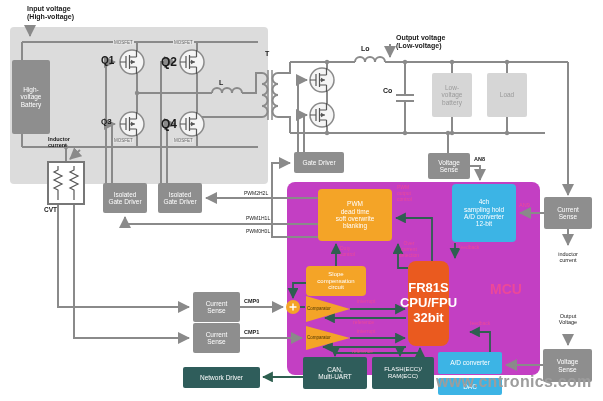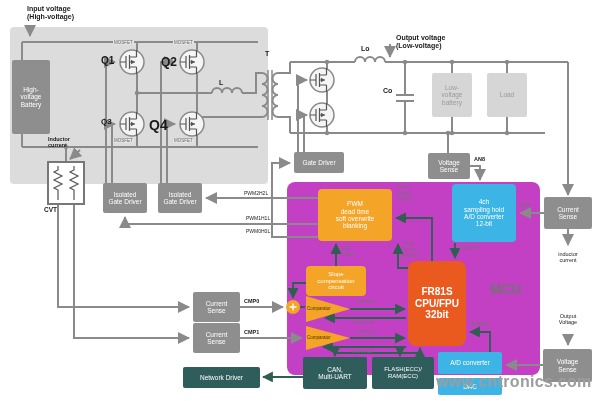--- a/index.html
+++ b/index.html
@@ -15,21 +15,21 @@
        white-space:pre-line;color:#fff;border-radius:2px;line-height:1.15}
   .gray{background:var(--block_gray,#8e8e8e)}
   .lite{background:var(--block_light,#d6d6d6);color:#9a9a9a}
   .teal{background:var(--block_teal,#2f5d5b)}
   .cyan{background:var(--block_cyan,#3cb4e5)}
   .orange{background:var(--block_orange,#f4a427)}
   .red{background:var(--block_red,#ea5a1f);border-radius:8px}
   .r4{border-radius:4px}
   .lbl{position:absolute;white-space:pre-line;line-height:1.18;color:#1a1a1a}
   .bold{font-weight:bold}
-  .white{color:#737373}
+  .white{color:#ec4899}
   .ctr{text-align:center}
   .mos{color:#6a6a6a;background:#e3e3e3;padding:0 1px}
   .watermark{position:absolute;left:436px;top:373px;font-size:16px;font-weight:bold;
              color:var(--watermark_gray,#9d9d9d);letter-spacing:.3px;z-index:9}
 </style>
 </head>
 <body>
 
 <div class="stage">
 
@@ -188,32 +188,32 @@
 dead time
 soft overwrite
 blanking</div>
   <div class="blk cyan r4" style="left:452px;top:184px;width:64px;height:58px;font-size:6.5px">4ch
 sampling hold
 A/D converter
 12-bit</div>
   <div class="blk orange r4" style="left:306px;top:266px;width:60px;height:30px;font-size:6px">Slope
 compensation
 circuit</div>
-  <div class="blk red bold" style="left:408px;top:261px;width:58px;height:85px;font-size:10px">FR81S
+  <div class="blk red bold" style="left:408px;top:261px;width:41px;height:85px;font-size:13px">FR81S
 CPU/FPU
 32bit</div>
 
   <div class="lbl bold" style="left:27px;top:5px;width:82px;font-size:7px">Input voltage
 (High-voltage)</div>
   <div class="lbl bold" style="left:396px;top:34px;width:84px;font-size:7px">Output voltage
 (Low-voltage)</div>
   <div class="lbl bold" style="left:101px;top:55px;font-size:10px">Q1</div>
   <div class="lbl bold" style="left:161px;top:55px;font-size:12px">Q2</div>
   <div class="lbl bold" style="left:101px;top:117px;font-size:8px">Q3</div>
-  <div class="lbl bold" style="left:149px;top:117px;font-size:14px">Q4</div>
+  <div class="lbl bold" style="left:161px;top:117px;font-size:12px">Q4</div>
   <div class="lbl mos" style="left:113px;top:40px;font-size:4.5px">MOSFET</div>
   <div class="lbl mos" style="left:173px;top:40px;font-size:4.5px">MOSFET</div>
   <div class="lbl mos" style="left:113px;top:138px;font-size:4.5px">MOSFET</div>
   <div class="lbl mos" style="left:173px;top:138px;font-size:4.5px">MOSFET</div>
   <div class="lbl bold" style="left:219px;top:79px;font-size:7px">L</div>
   <div class="lbl bold" style="left:265px;top:50px;font-size:7px">T</div>
   <div class="lbl bold" style="left:361px;top:45px;font-size:7px">Lo</div>
   <div class="lbl bold" style="left:383px;top:87px;font-size:7px">Co</div>
   <div class="lbl bold" style="left:48px;top:136px;width:44px;font-size:5.5px">Inductor
 current</div>

